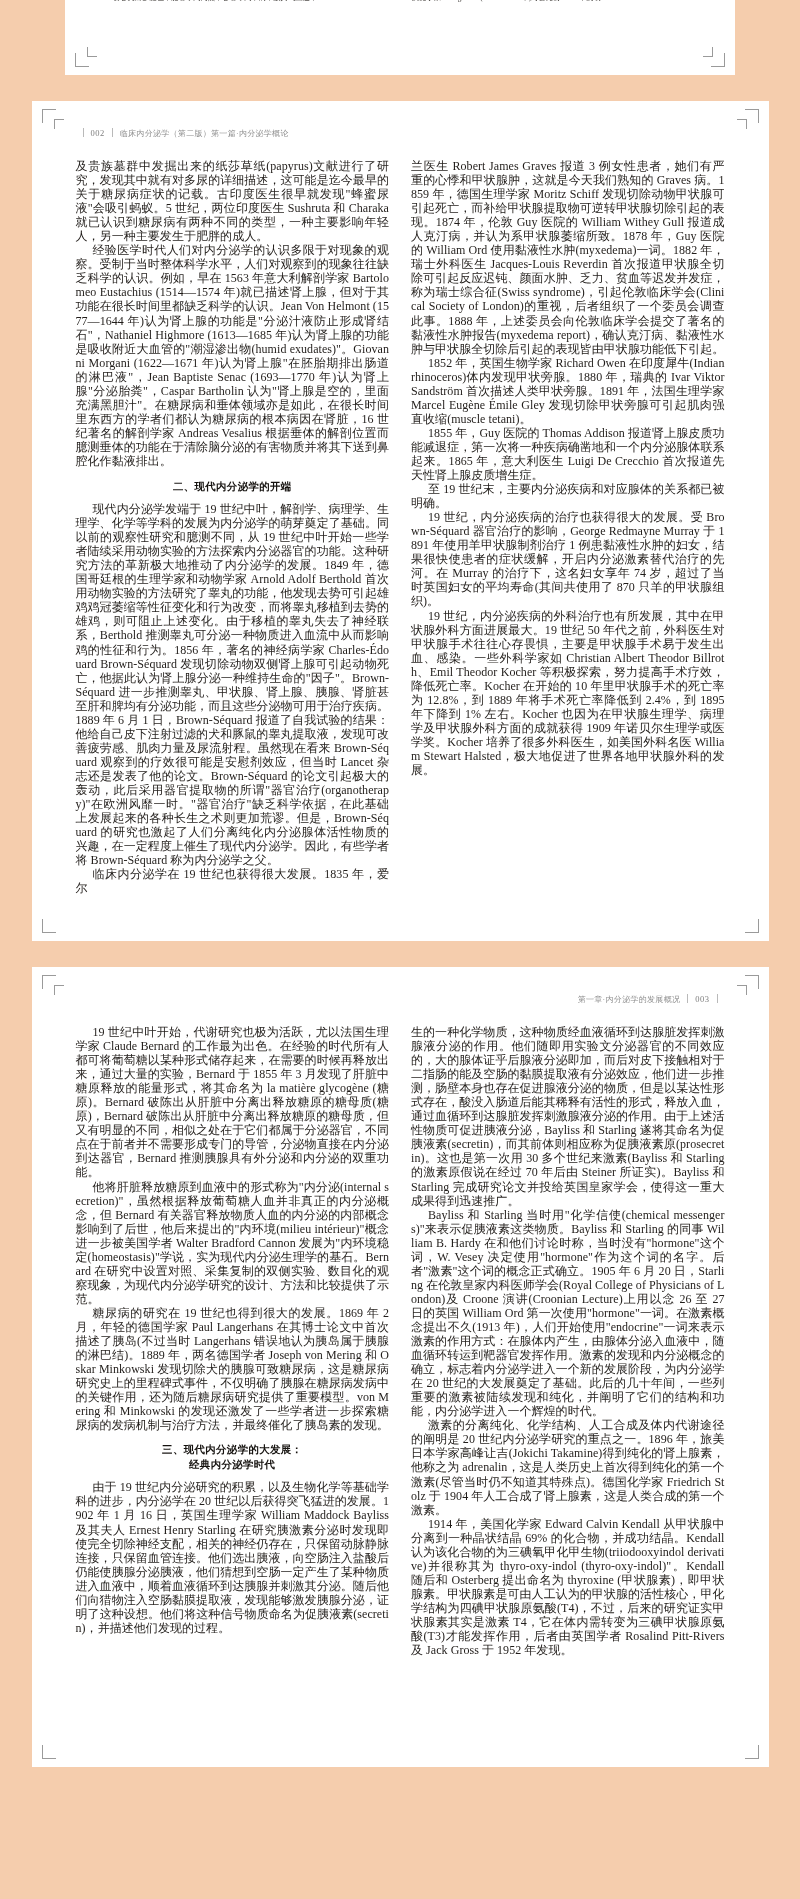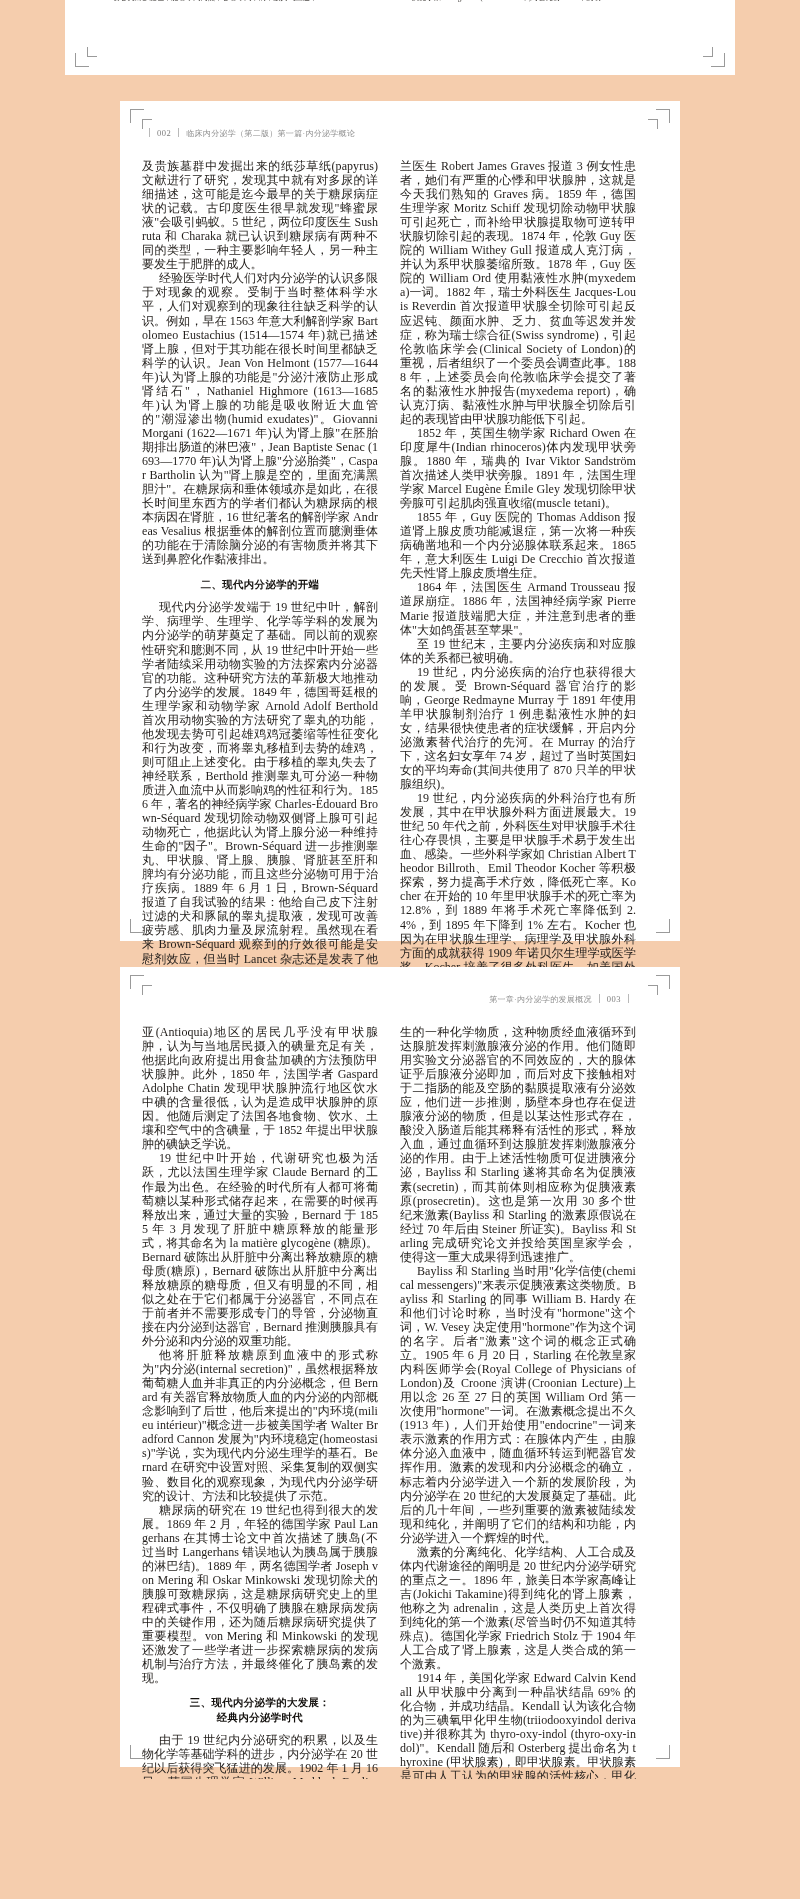--- a/index.html
+++ b/index.html
@@ -45,26 +45,26 @@
     letter-spacing: 0.1px;
   }
   .gap {
     height: 26px;
     background: #f5cdad;
   }
   .gap-sm { height: 12px; background: #f5cdad; }
 
   
   .page {
-    width: 560px;
+    width: 737px;
     margin: 0 auto;
     background: #ffffff;
     position: relative;
     box-sizing: border-box;
-    padding: 26px 44px 30px 22px;
+    padding: 26px 44px 30px 44px;
   }
   .page-1 { height: 840px; }
   .page-2 { height: 800px; }
 
   
   .crop {
     position: absolute;
     width: 14px;
     height: 14px;
     pointer-events: none;
@@ -232,21 +232,20 @@
         <p class="body noindent">及贵族墓群中发掘出来的纸莎草纸(papyrus)文献进行了研究，发现其中就有对多尿的详细描述，这可能是迄今最早的关于糖尿病症状的记载。古印度医生很早就发现"蜂蜜尿液"会吸引蚂蚁。5 世纪，两位印度医生 Sushruta 和 Charaka 就已认识到糖尿病有两种不同的类型，一种主要影响年轻人，另一种主要发生于肥胖的成人。</p>
         <p class="body">经验医学时代人们对内分泌学的认识多限于对现象的观察。受制于当时整体科学水平，人们对观察到的现象往往缺乏科学的认识。例如，早在 1563 年意大利解剖学家 Bartolomeo Eustachius (1514—1574 年)就已描述肾上腺，但对于其功能在很长时间里都缺乏科学的认识。Jean Von Helmont (1577—1644 年)认为肾上腺的功能是"分泌汁液防止形成肾结石"，Nathaniel Highmore (1613—1685 年)认为肾上腺的功能是吸收附近大血管的"潮湿渗出物(humid exudates)"。Giovanni Morgani (1622—1671 年)认为肾上腺"在胚胎期排出肠道的淋巴液"，Jean Baptiste Senac (1693—1770 年)认为肾上腺"分泌胎粪"，Caspar Bartholin 认为"肾上腺是空的，里面充满黑胆汁"。在糖尿病和垂体领域亦是如此，在很长时间里东西方的学者们都认为糖尿病的根本病因在肾脏，16 世纪著名的解剖学家 Andreas Vesalius 根据垂体的解剖位置而臆测垂体的功能在于清除脑分泌的有害物质并将其下送到鼻腔化作黏液排出。</p>
         <h2 class="sec">二、现代内分泌学的开端</h2>
         <p class="body">现代内分泌学发端于 19 世纪中叶，解剖学、病理学、生理学、化学等学科的发展为内分泌学的萌芽奠定了基础。同以前的观察性研究和臆测不同，从 19 世纪中叶开始一些学者陆续采用动物实验的方法探索内分泌器官的功能。这种研究方法的革新极大地推动了内分泌学的发展。1849 年，德国哥廷根的生理学家和动物学家 Arnold Adolf Berthold 首次用动物实验的方法研究了睾丸的功能，他发现去势可引起雄鸡鸡冠萎缩等性征变化和行为改变，而将睾丸移植到去势的雄鸡，则可阻止上述变化。由于移植的睾丸失去了神经联系，Berthold 推测睾丸可分泌一种物质进入血流中从而影响鸡的性征和行为。1856 年，著名的神经病学家 Charles-Édouard Brown-Séquard 发现切除动物双侧肾上腺可引起动物死亡，他据此认为肾上腺分泌一种维持生命的"因子"。Brown-Séquard 进一步推测睾丸、甲状腺、肾上腺、胰腺、肾脏甚至肝和脾均有分泌功能，而且这些分泌物可用于治疗疾病。1889 年 6 月 1 日，Brown-Séquard 报道了自我试验的结果：他给自己皮下注射过滤的犬和豚鼠的睾丸提取液，发现可改善疲劳感、肌肉力量及尿流射程。虽然现在看来 Brown-Séquard 观察到的疗效很可能是安慰剂效应，但当时 Lancet 杂志还是发表了他的论文。Brown-Séquard 的论文引起极大的轰动，此后采用器官提取物的所谓"器官治疗(organotherapy)"在欧洲风靡一时。"器官治疗"缺乏科学依据，在此基础上发展起来的各种长生之术则更加荒谬。但是，Brown-Séquard 的研究也激起了人们分离纯化内分泌腺体活性物质的兴趣，在一定程度上催生了现代内分泌学。因此，有些学者将 Brown-Séquard 称为内分泌学之父。</p>
         <p class="body">临床内分泌学在 19 世纪也获得很大发展。1835 年，爱尔</p>
       </div>
       <div class="col">
         <p class="body noindent">兰医生 Robert James Graves 报道 3 例女性患者，她们有严重的心悸和甲状腺肿，这就是今天我们熟知的 Graves 病。1859 年，德国生理学家 Moritz Schiff 发现切除动物甲状腺可引起死亡，而补给甲状腺提取物可逆转甲状腺切除引起的表现。1874 年，伦敦 Guy 医院的 William Withey Gull 报道成人克汀病，并认为系甲状腺萎缩所致。1878 年，Guy 医院的 William Ord 使用黏液性水肿(myxedema)一词。1882 年，瑞士外科医生 Jacques-Louis Reverdin 首次报道甲状腺全切除可引起反应迟钝、颜面水肿、乏力、贫血等迟发并发症，称为瑞士综合征(Swiss syndrome)，引起伦敦临床学会(Clinical Society of London)的重视，后者组织了一个委员会调查此事。1888 年，上述委员会向伦敦临床学会提交了著名的黏液性水肿报告(myxedema report)，确认克汀病、黏液性水肿与甲状腺全切除后引起的表现皆由甲状腺功能低下引起。</p>
         <p class="body">1852 年，英国生物学家 Richard Owen 在印度犀牛(Indian rhinoceros)体内发现甲状旁腺。1880 年，瑞典的 Ivar Viktor Sandström 首次描述人类甲状旁腺。1891 年，法国生理学家 Marcel Eugène Émile Gley 发现切除甲状旁腺可引起肌肉强直收缩(muscle tetani)。</p>
         <p class="body">1855 年，Guy 医院的 Thomas Addison 报道肾上腺皮质功能减退症，第一次将一种疾病确凿地和一个内分泌腺体联系起来。1865 年，意大利医生 Luigi De Crecchio 首次报道先天性肾上腺皮质增生症。</p>
-        <p class="body">1864 年，法国医生 Armand Trousseau 报道尿崩症。1886 年，法国神经病学家 Pierre Marie 报道肢端肥大症，并注意到患者的垂体"大如鸽蛋甚至苹果"。</p>
         <p class="body">至 19 世纪末，主要内分泌疾病和对应腺体的关系都已被明确。</p>
         <p class="body">19 世纪，内分泌疾病的治疗也获得很大的发展。受 Brown-Séquard 器官治疗的影响，George Redmayne Murray 于 1891 年使用羊甲状腺制剂治疗 1 例患黏液性水肿的妇女，结果很快使患者的症状缓解，开启内分泌激素替代治疗的先河。在 Murray 的治疗下，这名妇女享年 74 岁，超过了当时英国妇女的平均寿命(其间共使用了 870 只羊的甲状腺组织)。</p>
         <p class="body">19 世纪，内分泌疾病的外科治疗也有所发展，其中在甲状腺外科方面进展最大。19 世纪 50 年代之前，外科医生对甲状腺手术往往心存畏惧，主要是甲状腺手术易于发生出血、感染。一些外科学家如 Christian Albert Theodor Billroth、Emil Theodor Kocher 等积极探索，努力提高手术疗效，降低死亡率。Kocher 在开始的 10 年里甲状腺手术的死亡率为 12.8%，到 1889 年将手术死亡率降低到 2.4%，到 1895 年下降到 1% 左右。Kocher 也因为在甲状腺生理学、病理学及甲状腺外科方面的成就获得 1909 年诺贝尔生理学或医学奖。Kocher 培养了很多外科医生，如美国外科名医 William Stewart Halsted，极大地促进了世界各地甲状腺外科的发展。</p>
       </div>
     </div>
   </div>
 
   <div class="gap"></div>
 
   <div class="page page-2">
@@ -277,21 +276,20 @@
 
     <div class="runhead right">
       <span class="htext">第一章·内分泌学的发展概况</span>
       <span class="rule"></span>
       <span class="folio">003</span>
       <span class="rule"></span>
     </div>
 
     <div class="cols">
       <div class="col">
-        <p class="body noindent">亚(Antioquia)地区的居民几乎没有甲状腺肿，认为与当地居民摄入的碘量充足有关，他据此向政府提出用食盐加碘的方法预防甲状腺肿。此外，1850 年，法国学者 Gaspard Adolphe Chatin 发现甲状腺肿流行地区饮水中碘的含量很低，认为是造成甲状腺肿的原因。他随后测定了法国各地食物、饮水、土壤和空气中的含碘量，于 1852 年提出甲状腺肿的碘缺乏学说。</p>
         <p class="body">19 世纪中叶开始，代谢研究也极为活跃，尤以法国生理学家 Claude Bernard 的工作最为出色。在经验的时代所有人都可将葡萄糖以某种形式储存起来，在需要的时候再释放出来，通过大量的实验，Bernard 于 1855 年 3 月发现了肝脏中糖原释放的能量形式，将其命名为 la matière glycogène (糖原)。Bernard 破陈出从肝脏中分离出释放糖原的糖母质(糖原)，Bernard 破陈出从肝脏中分离出释放糖原的糖母质，但又有明显的不同，相似之处在于它们都属于分泌器官，不同点在于前者并不需要形成专门的导管，分泌物直接在内分泌到达器官，Bernard 推测胰腺具有外分泌和内分泌的双重功能。</p>
         <p class="body">他将肝脏释放糖原到血液中的形式称为"内分泌(internal secretion)"，虽然根据释放葡萄糖人血并非真正的内分泌概念，但 Bernard 有关器官释放物质人血的内分泌的内部概念影响到了后世，他后来提出的"内环境(milieu intérieur)"概念进一步被美国学者 Walter Bradford Cannon 发展为"内环境稳定(homeostasis)"学说，实为现代内分泌生理学的基石。Bernard 在研究中设置对照、采集复制的双侧实验、数目化的观察现象，为现代内分泌学研究的设计、方法和比较提供了示范。</p>
         <p class="body">糖尿病的研究在 19 世纪也得到很大的发展。1869 年 2 月，年轻的德国学家 Paul Langerhans 在其博士论文中首次描述了胰岛(不过当时 Langerhans 错误地认为胰岛属于胰腺的淋巴结)。1889 年，两名德国学者 Joseph von Mering 和 Oskar Minkowski 发现切除犬的胰腺可致糖尿病，这是糖尿病研究史上的里程碑式事件，不仅明确了胰腺在糖尿病发病中的关键作用，还为随后糖尿病研究提供了重要模型。von Mering 和 Minkowski 的发现还激发了一些学者进一步探索糖尿病的发病机制与治疗方法，并最终催化了胰岛素的发现。</p>
         <h2 class="sec two-line">
           <span>三、现代内分泌学的大发展：</span><br>
           <span>经典内分泌学时代</span>
         </h2>
         <p class="body">由于 19 世纪内分泌研究的积累，以及生物化学等基础学科的进步，内分泌学在 20 世纪以后获得突飞猛进的发展。1902 年 1 月 16 日，英国生理学家 William Maddock Bayliss 及其夫人 Ernest Henry Starling 在研究胰激素分泌时发现即使完全切除神经支配，相关的神经仍存在，只保留动脉静脉连接，只保留血管连接。他们选出胰液，向空肠注入盐酸后仍能使胰腺分泌胰液，他们猜想到空肠一定产生了某种物质进入血液中，顺着血液循环到达胰腺并刺激其分泌。随后他们向猎物注入空肠黏膜提取液，发现能够激发胰腺分泌，证明了这种设想。他们将这种信号物质命名为促胰液素(secretin)，并描述他们发现的过程。</p>
       </div>
       <div class="col">

